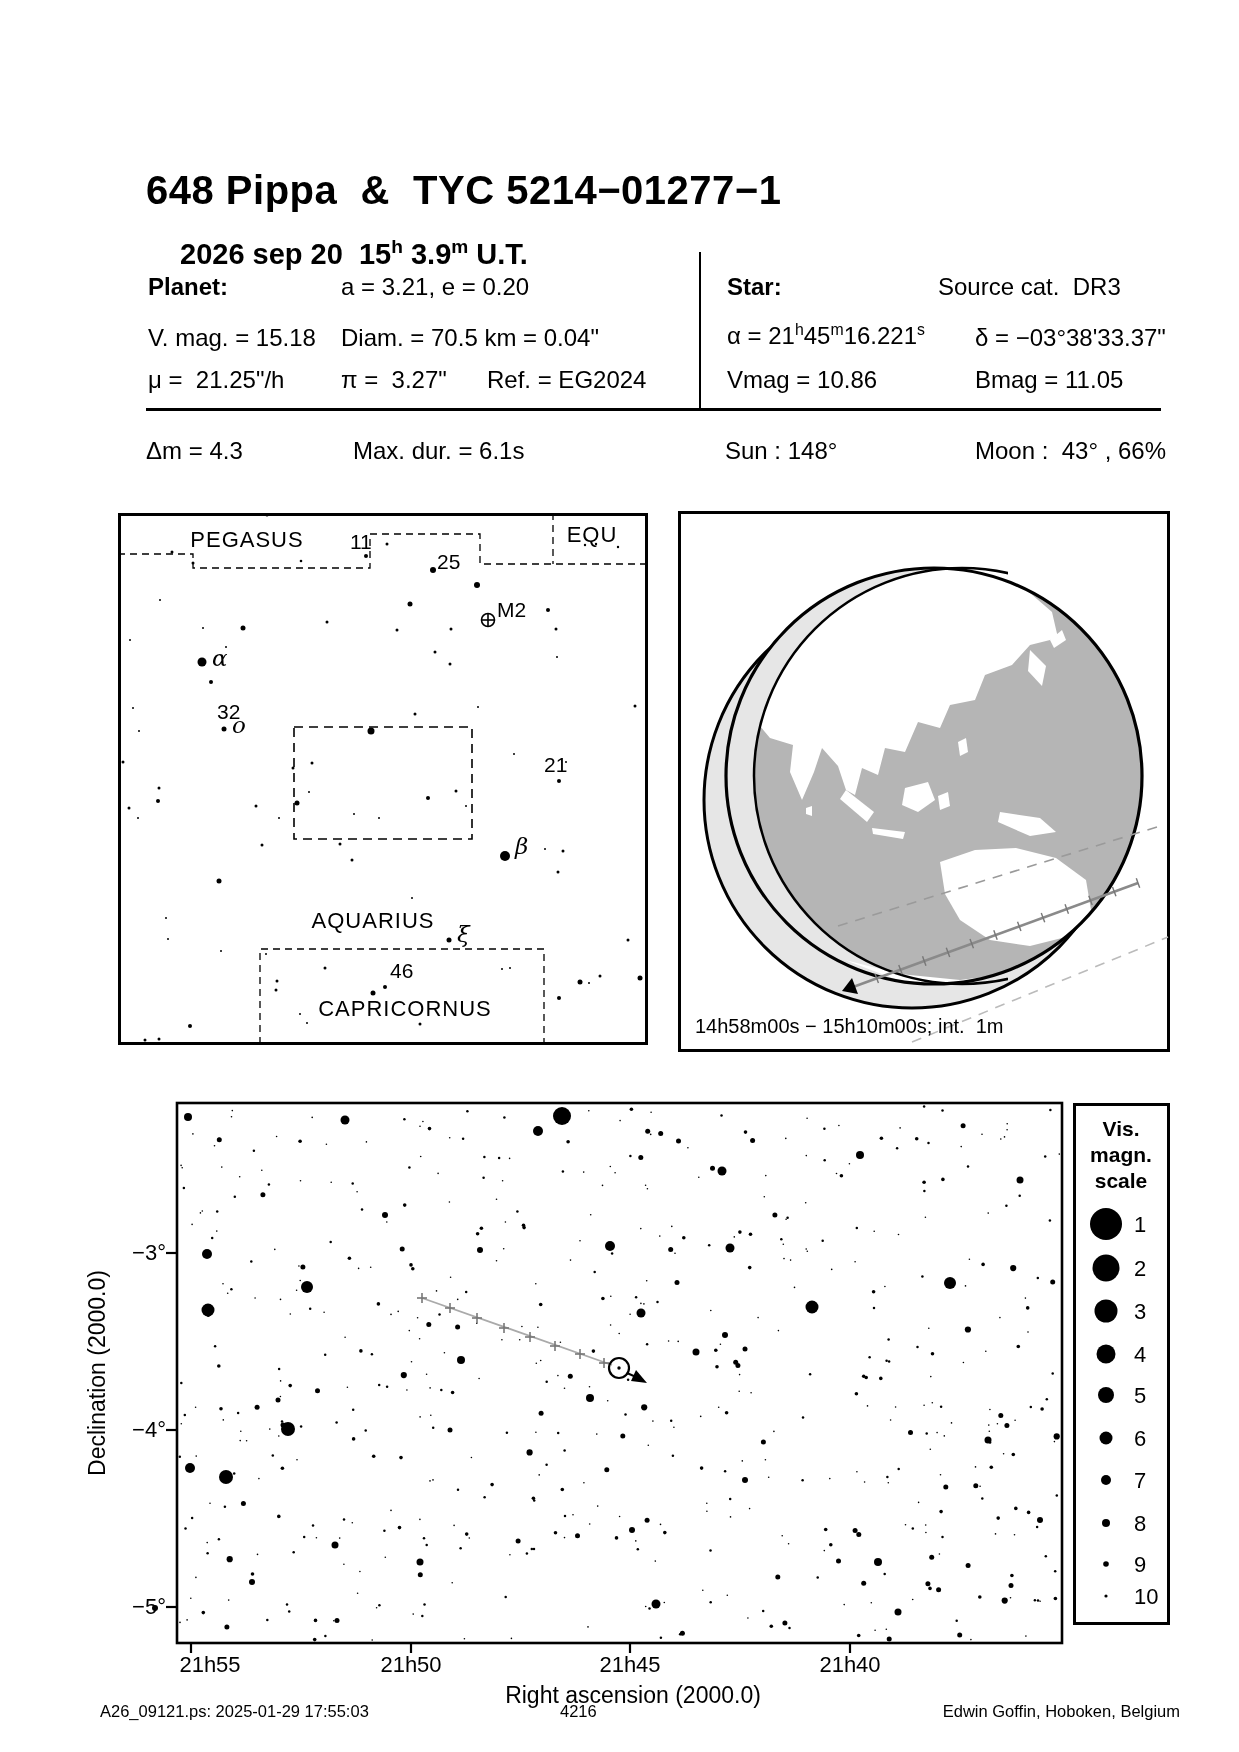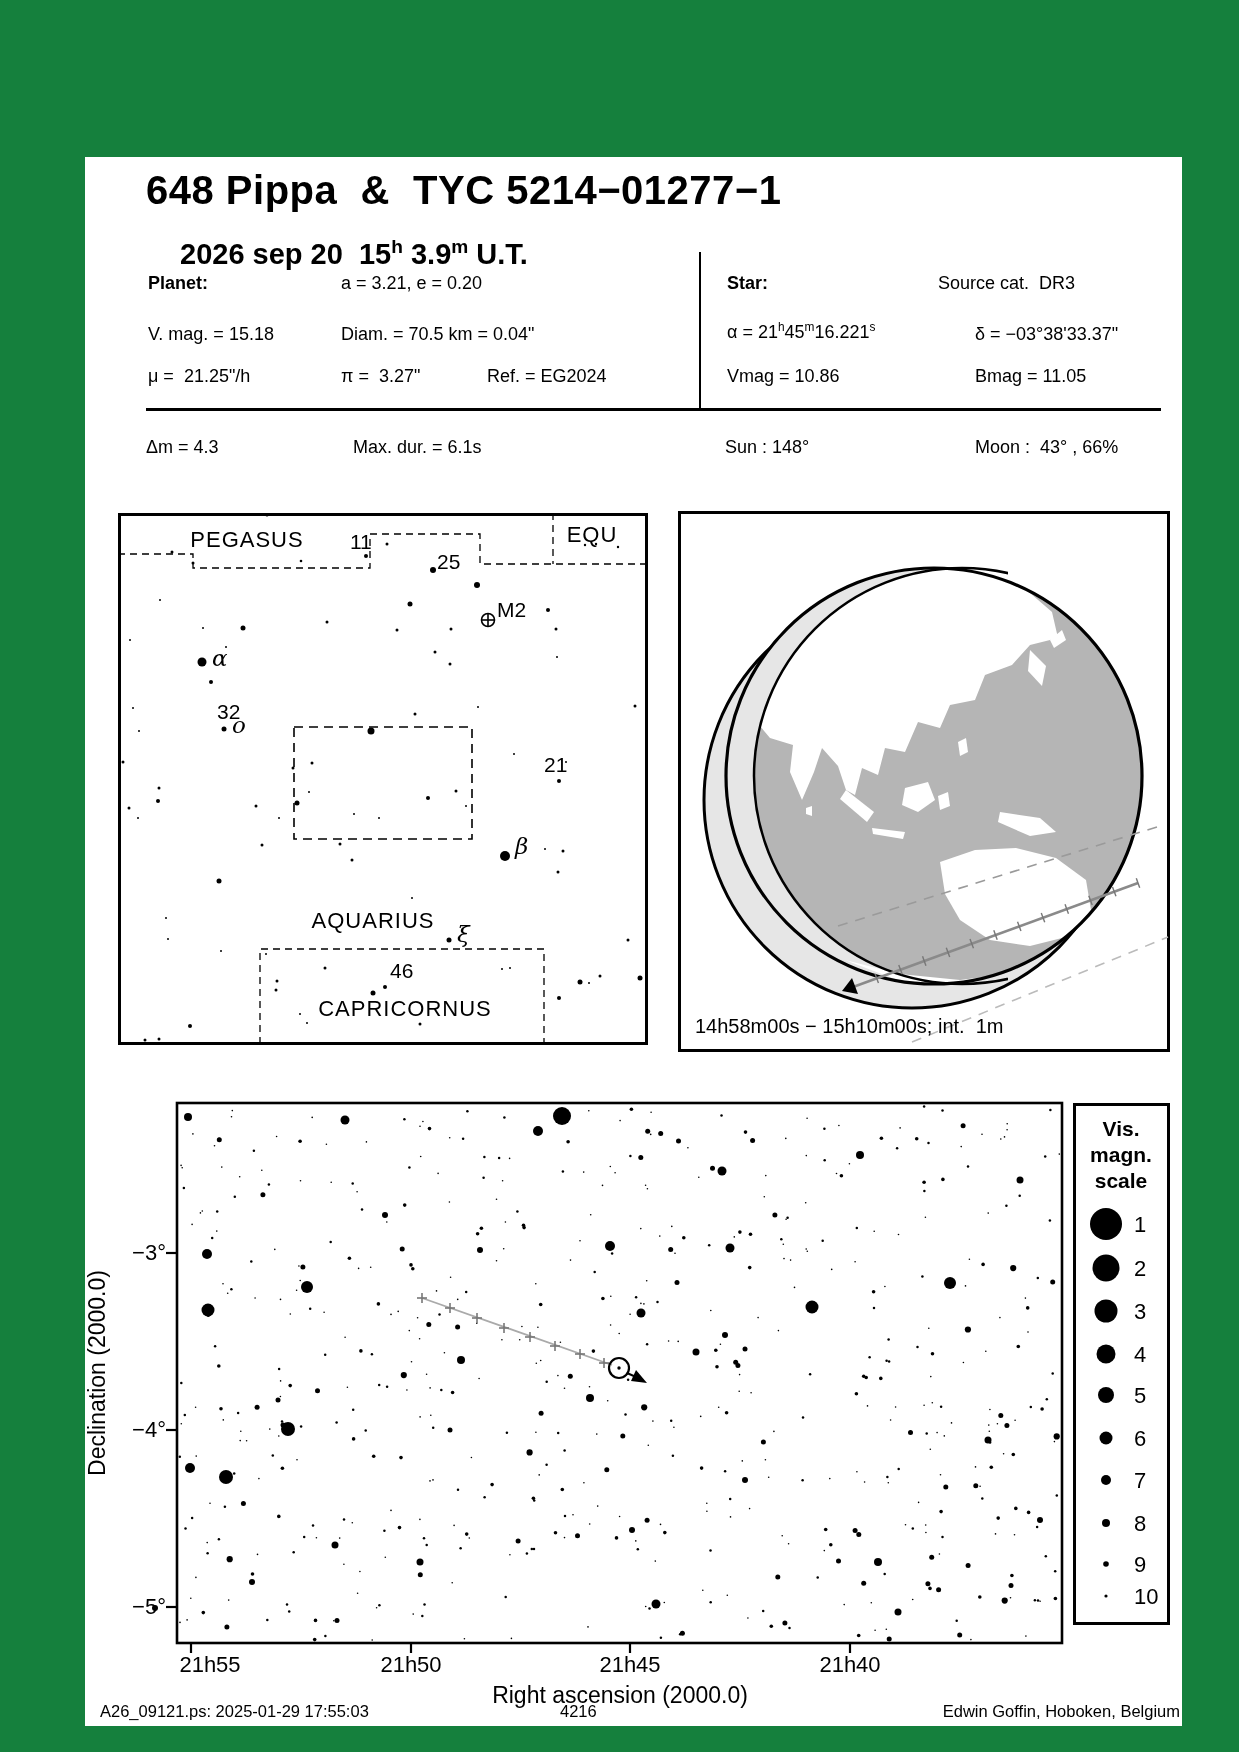--- a/index.html
+++ b/index.html
@@ -1,22 +1,22 @@
 <!DOCTYPE html>
 <html><head>
 <meta charset="utf-8">
 <style>
   html,body{margin:0;padding:0;background:#000;}
-  .stage{position:relative;width:1239px;height:1752px;background:#15803d;overflow:hidden;
+  .stage{position:relative;width:1239px;height:1752px;background:#ffffff;overflow:hidden;
          font-family:"Liberation Sans",sans-serif;color:#000;}
   .paper{position:absolute;left:85px;top:157px;width:1097px;height:1569px;background:#fff;}
   .abs{position:absolute;white-space:pre;}
   .title{font-size:40px;font-weight:bold;letter-spacing:0.5px;}
   .subtitle{font-size:29px;}
-  .cell{font-size:18px;}
+  .cell{font-size:24px;}
   .bold{font-weight:bold;}
   .sp{font-size:66%;position:relative;top:-0.55em;}
   .hline{position:absolute;background:#000;}
   .vline{position:absolute;background:#000;}
   .conlabel{font-size:22px;letter-spacing:1px;transform:translateX(-50%);}
   .starlabel-num{font-size:21px;}
   .starlabel-greek{font-size:23px;font-family:"DejaVu Serif",serif;font-style:italic;}
   .caption{font-size:20px;}
   .tick{font-size:22px;}
   .xtick{transform:translateX(-50%);}
@@ -869,21 +869,21 @@
       <polygon points="647,1383 631,1381 636,1370" fill="#000"></polygon>
     </svg>
   <div class="abs tick" style="left:108px;top:1240px;width:58px;text-align:right;">−3°</div>
   <div class="abs tick" style="left:108px;top:1417px;width:58px;text-align:right;">−4°</div>
   <div class="abs tick" style="left:108px;top:1594px;width:58px;text-align:right;">−5°</div>
   <div class="abs tick xtick" style="left:191px;top:1652px;margin-left:19px;">21h55</div>
   <div class="abs tick xtick" style="left:411px;top:1652px;">21h50</div>
   <div class="abs tick xtick" style="left:630px;top:1652px;">21h45</div>
   <div class="abs tick xtick" style="left:850px;top:1652px;">21h40</div>
   <div class="abs ylab" style="left:97px;top:1373px;">Declination (2000.0)</div>
-  <div class="abs xlab" style="left:620px;top:1682px;">Right ascension (2000.0)</div>
+  <div class="abs xlab" style="left:633px;top:1682px;">Right ascension (2000.0)</div>
 
   <svg id="legend-svg" style="left:1073px;top:1103px;" width="99" height="524" viewBox="1073 1103 99 524">
       <rect x="1074.5" y="1104.5" width="94" height="519" fill="#fff" stroke="#000" stroke-width="3"></rect>
       <circle cx="1106" cy="1224" r="16" fill="#000"></circle>
       <text x="1134" y="1232" font-size="22" font-family="Liberation Sans, sans-serif" fill="#000">1</text>
       <circle cx="1106" cy="1268" r="13.5" fill="#000"></circle>
       <text x="1134" y="1276" font-size="22" font-family="Liberation Sans, sans-serif" fill="#000">2</text>
       <circle cx="1106" cy="1311" r="11.5" fill="#000"></circle>
       <text x="1134" y="1319" font-size="22" font-family="Liberation Sans, sans-serif" fill="#000">3</text>
       <circle cx="1106" cy="1354" r="9.5" fill="#000"></circle>

